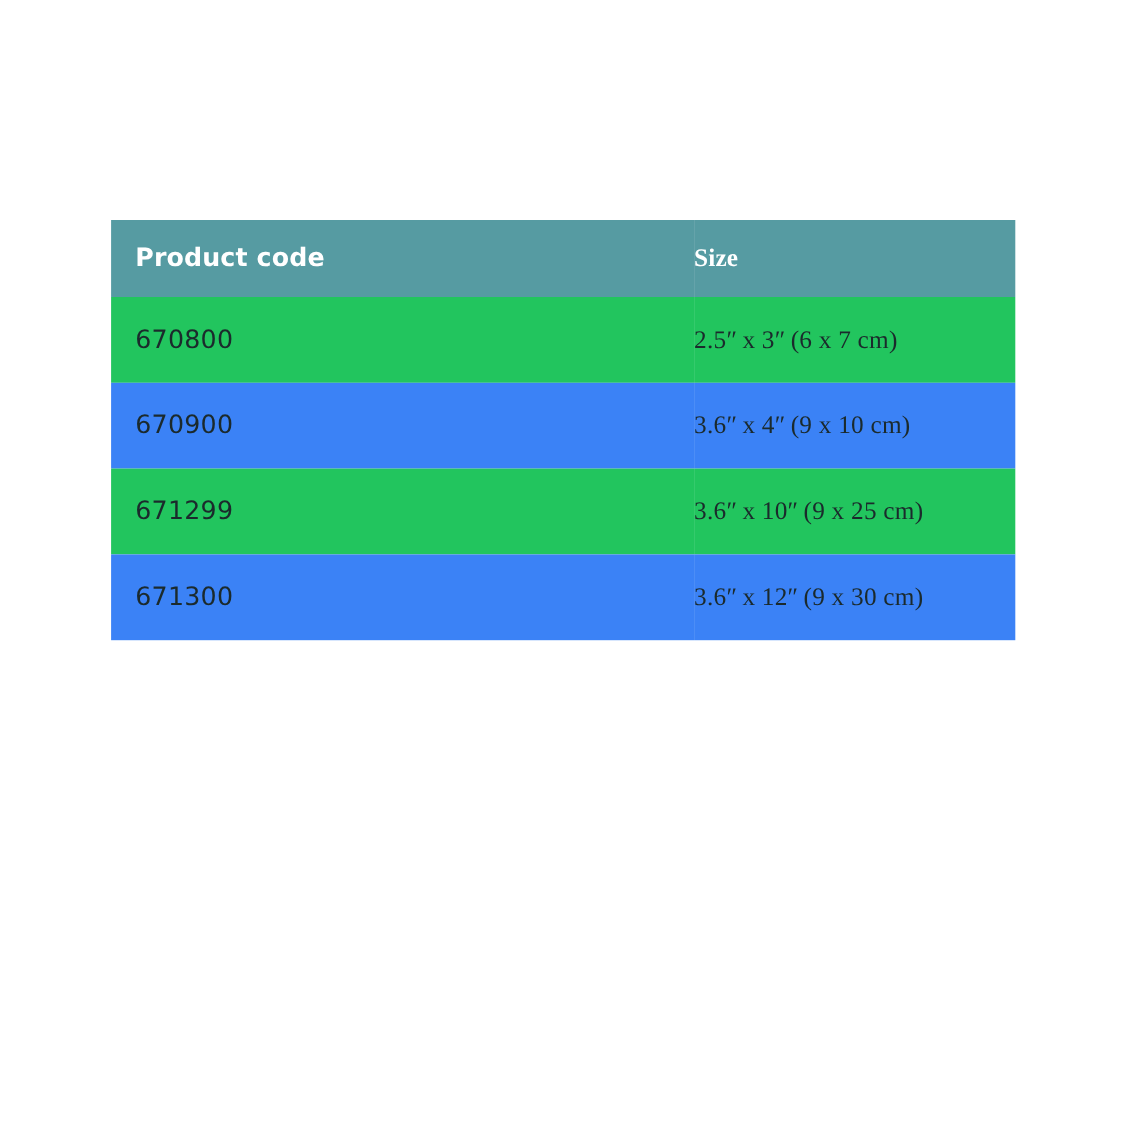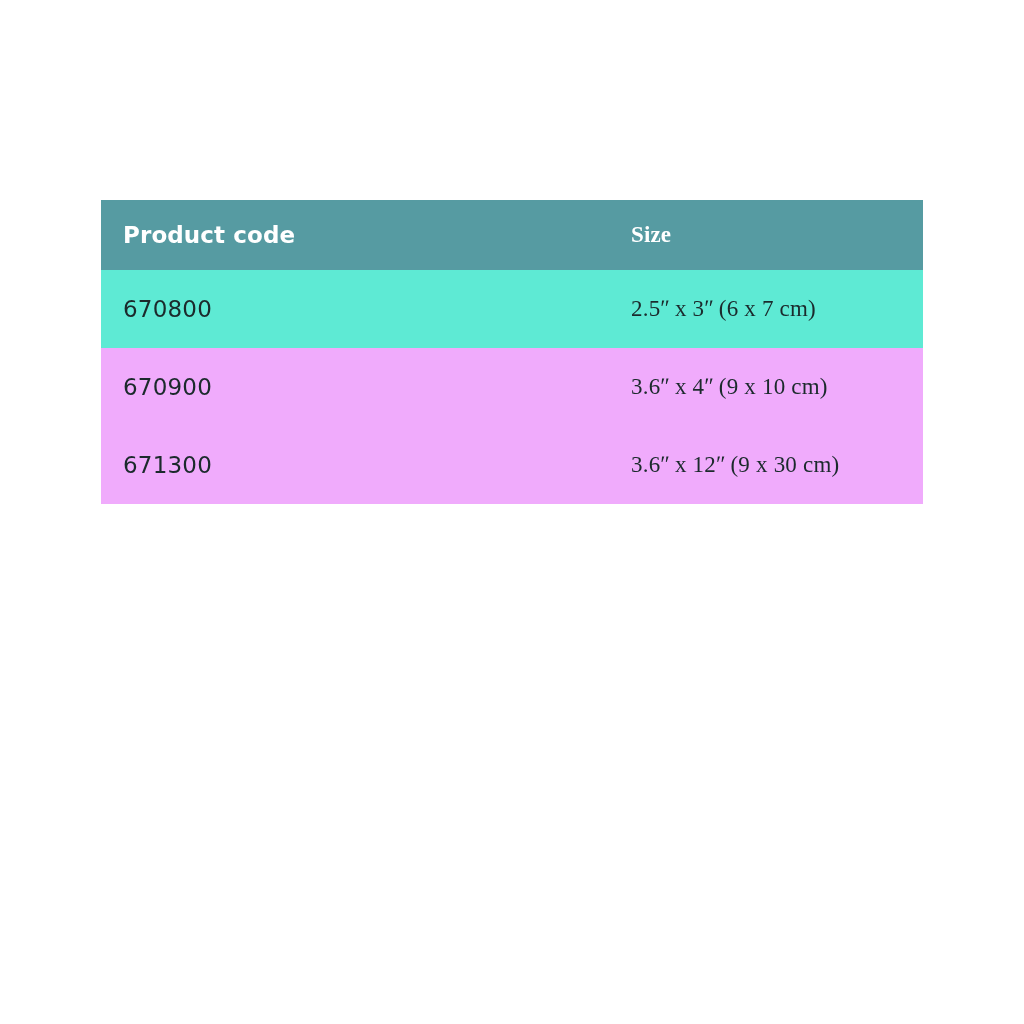--- a/index.html
+++ b/index.html
@@ -44,24 +44,24 @@
   #product-table tbody td {
     font-size: 23px;
     color: #1b2a2c;
     height: 78px;
     padding: 0 0 0 22px;
     vertical-align: middle;
     border: none;
     letter-spacing: 0.2px;
   }
   #product-table tbody tr.row-odd td {
-    background: #5eead4;
+    background: #22c55e;
   }
   #product-table tbody tr.row-even td {
-    background: #f0abfc;
+    background: #3b82f6;
   }
   #product-table td.cell-size,
   #product-table th.head-size {
     padding-left: 0;
     font-family: Liberation Serif, serif;
   }
 </style>
 </head>
 <body>
 
@@ -80,20 +80,24 @@
     </thead>
     <tbody>
       <tr class="row-odd">
         <td class="cell-code">670800</td>
         <td class="cell-size">2.5ʺ x 3ʺ (6 x 7 cm)</td>
       </tr>
       <tr class="row-even">
         <td class="cell-code">670900</td>
         <td class="cell-size">3.6ʺ x 4ʺ (9 x 10 cm)</td>
       </tr>
+      <tr class="row-odd">
+        <td class="cell-code">671299</td>
+        <td class="cell-size">3.6ʺ x 10ʺ (9 x 25 cm)</td>
+      </tr>
       <tr class="row-even">
         <td class="cell-code">671300</td>
         <td class="cell-size">3.6ʺ x 12ʺ (9 x 30 cm)</td>
       </tr>
     </tbody>
   </table>
 
 </div>
 
 </body></html>

